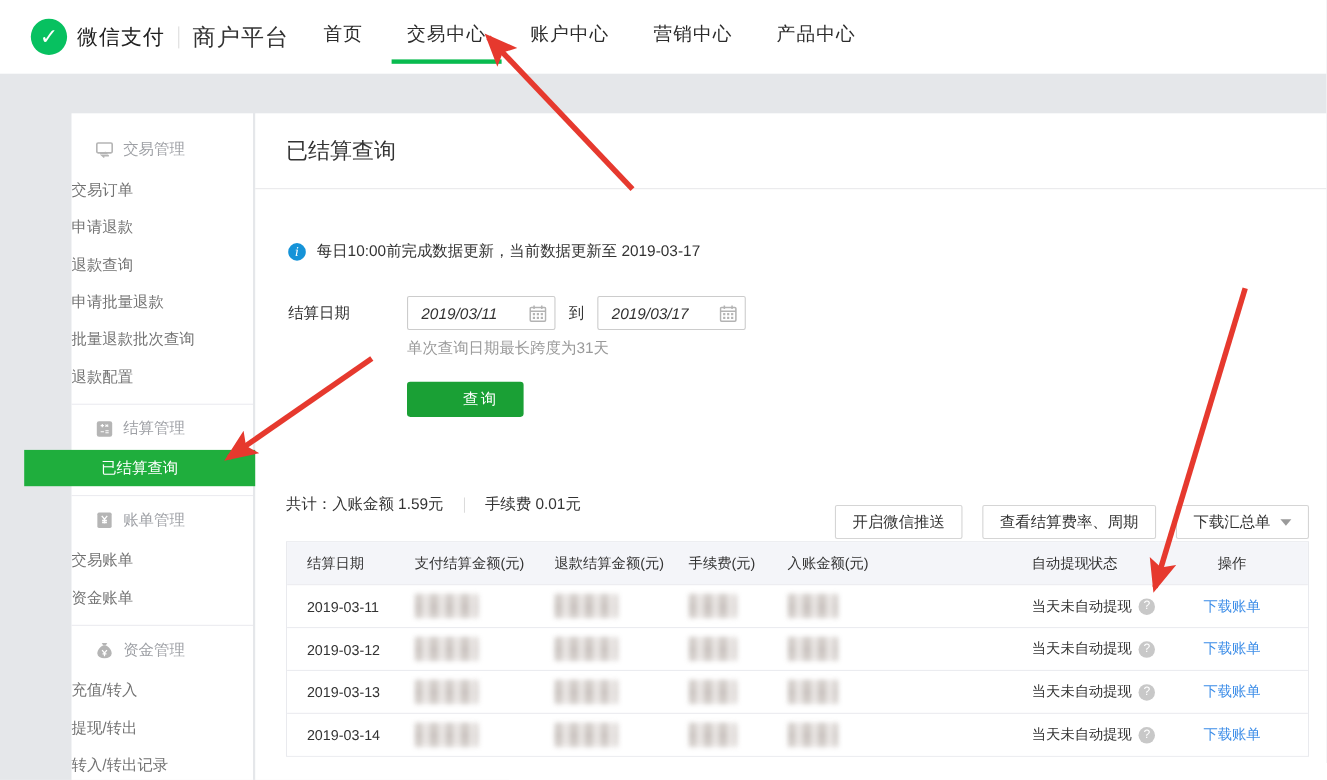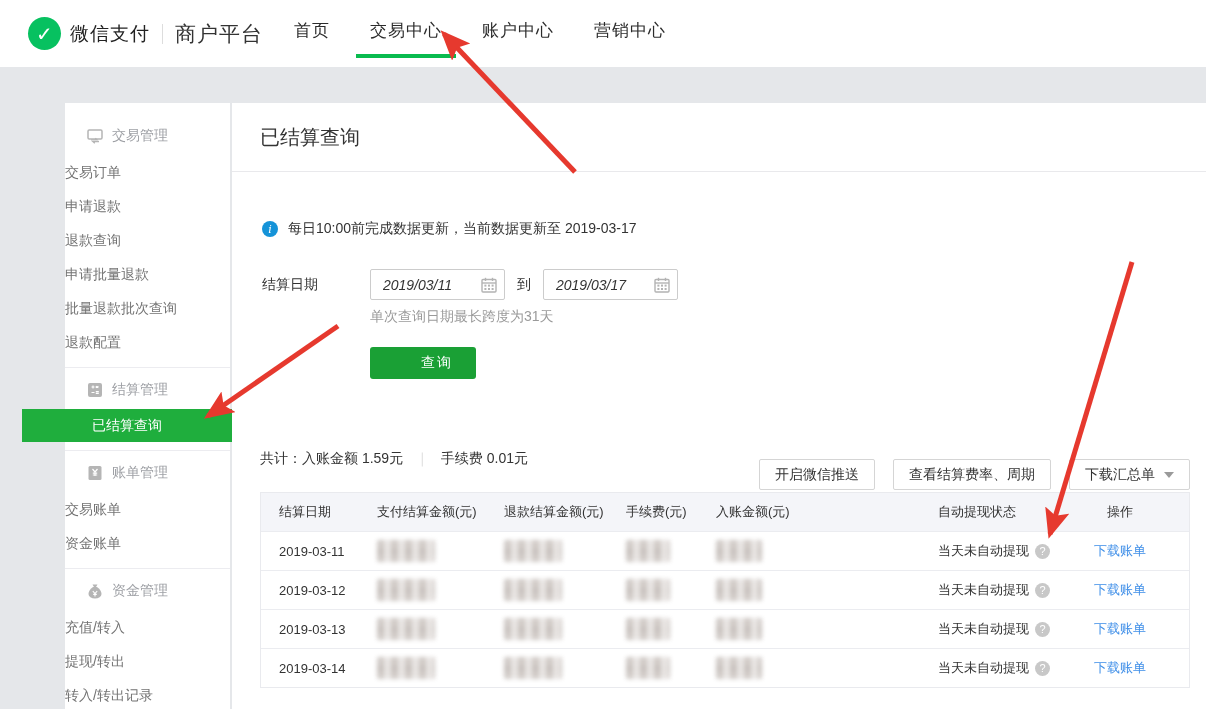--- a/index.html
+++ b/index.html
@@ -150,20 +150,21 @@
     <span class="logo-mark">✓</span>
     <span class="logo-text">微信支付</span>
     <span class="logo-divider"></span>
     <span class="logo-sub">商户平台</span>
   </div>
   <nav class="main-nav" id="nav">
       <div class="nav-item">首页</div>
       <div class="nav-item active">交易中心</div>
       <div class="nav-item">账户中心</div>
       <div class="nav-item">营销中心</div>
+      <div class="nav-item">产品中心</div>
     </nav>
 </div>
 
 <aside class="sidebar" id="sidebar">
     <section class="side-group">
       <div class="group-header">
         <span class="group-icon">
           <svg width="16" height="16" viewBox="0 0 16 16">
             <rect x="1" y="2" width="14" height="9" rx="1.2" fill="none" stroke="#b5b5b5" stroke-width="1.5"></rect>
             <path d="M4 13.2 h6 l-1.8 -1.6 M12 15 h-6 l1.8 1.6" stroke="#b5b5b5" stroke-width="1.3" fill="none" transform="translate(0,-1.4)"></path>

